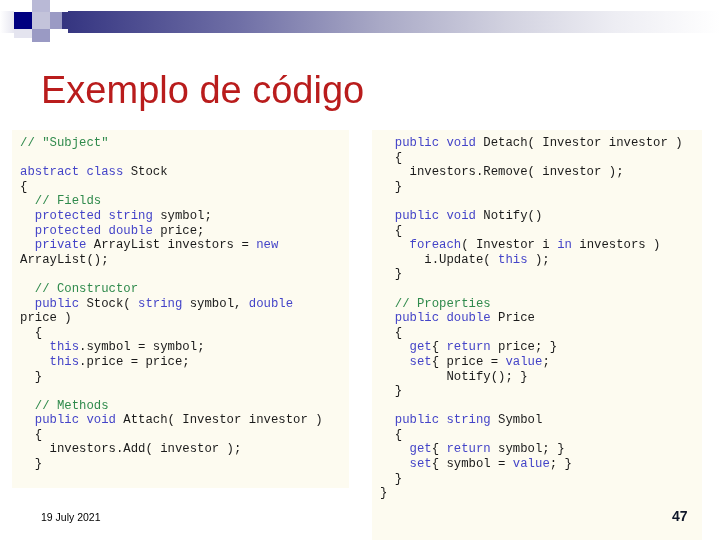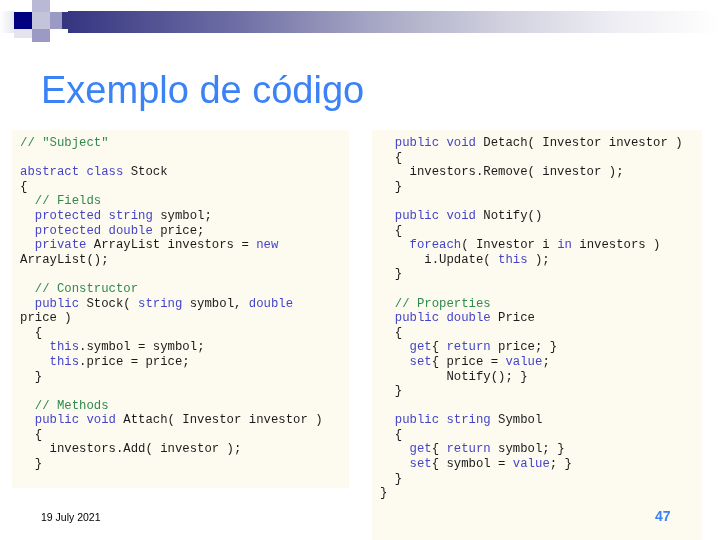--- a/index.html
+++ b/index.html
@@ -52,21 +52,21 @@
   #sq-lav-g  { left: 50px; top: 29px; width: 18px; height: 5px;  background: #ffffff; }
   #sq-white1 { left: 14px; top: 0px;  width: 18px; height: 12px; background: #ffffff; }
 
   
   #title {
     position: absolute;
     left: 41px; top: 67px;
     width: 640px;
     font-size: 38px;
     line-height: 46px;
-    color: #3b82f6;
+    color: #b91c1c;
     font-family: "Liberation Sans", sans-serif;
     letter-spacing: 0px;
     white-space: nowrap;
   }
 
   
   .code-block {
     position: absolute;
     background: #fdfbf0;
     font-family: "Liberation Mono", monospace;
@@ -94,24 +94,24 @@
   #footer-date {
     position: absolute;
     left: 41px; top: 511px;
     font-size: 10.5px;
     color: #000000;
     font-family: "Liberation Sans", sans-serif;
     white-space: nowrap;
   }
   #footer-page {
     position: absolute;
-    left: 655px; top: 508px;
+    left: 672px; top: 508px;
     font-size: 14px;
     font-weight: bold;
-    color: #3b82f6;
+    color: #0f172a;
     font-family: "Liberation Sans", sans-serif;
     text-align: center;
   }
 </style>
 </head>
 <body>
 
 <div id="banner">
   <div id="banner-gradient"></div>
   <div class="sq" id="sq-fade"></div>

